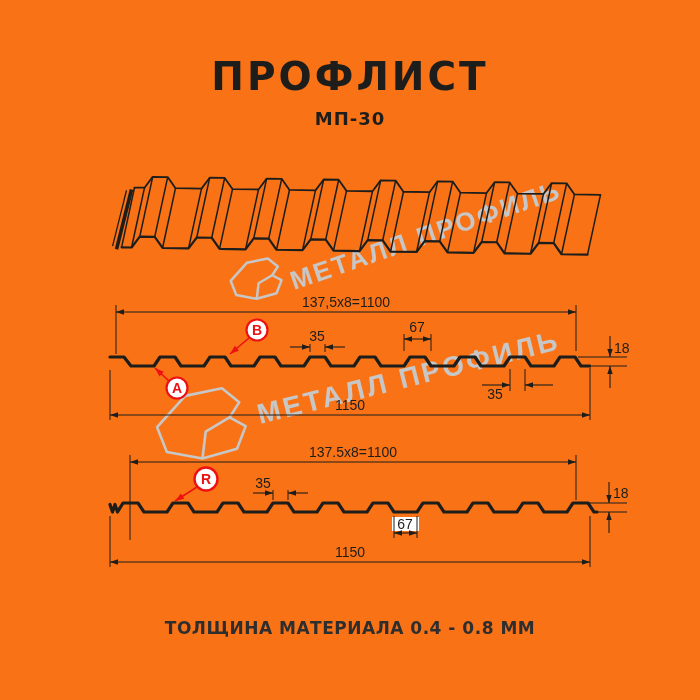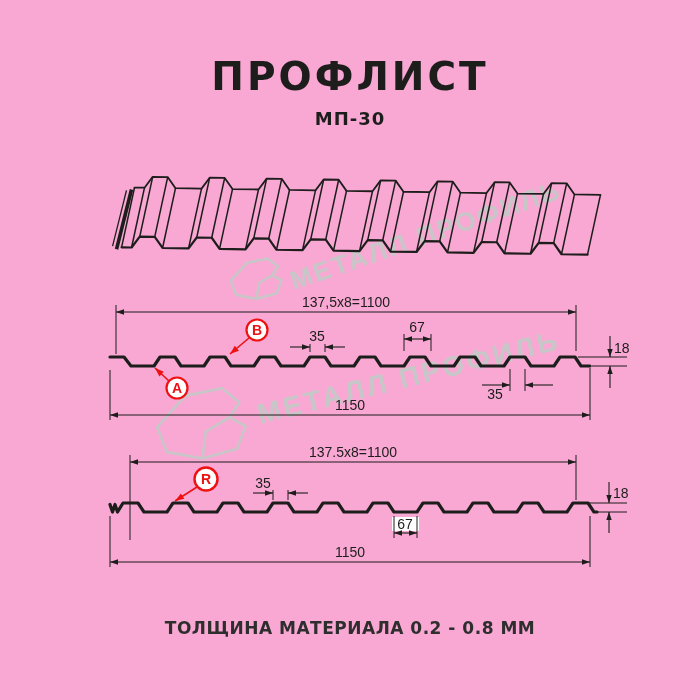--- a/index.html
+++ b/index.html
@@ -1,17 +1,17 @@
 <!DOCTYPE html>
 <html><head>
 <meta charset="utf-8">
 <style>
   html,body{margin:0;padding:0;background:#ffffff;}
   body{width:700px;height:700px;font-family:"Liberation Sans",sans-serif;}
-  .page{position:relative;width:700px;height:700px;overflow:hidden;background:#f9a8d4;}
+  .page{position:relative;width:700px;height:700px;overflow:hidden;background:#f97316;}
   .header{position:absolute;top:54px;left:0;width:100%;text-align:center;z-index:2;}
   .title{margin:0;font-size:39px;font-weight:bold;letter-spacing:3px;color:#1d1d1b;
          font-family:"DejaVu Sans","Liberation Sans",sans-serif;}
   .subtitle{margin-top:9px;font-size:18px;font-weight:bold;letter-spacing:1px;color:#1d1d1b;
             font-family:"DejaVu Sans","Liberation Sans",sans-serif;}
   .footer{position:absolute;top:618px;left:0;width:100%;text-align:center;font-size:17px;
           font-weight:bold;letter-spacing:.5px;color:#2e2e2e;
           font-family:"DejaVu Sans","Liberation Sans",sans-serif;}
   svg.dwg{position:absolute;left:0;top:0;width:700px;height:700px;z-index:1;}
   text.dim{font-size:14px;fill:#1d1d1b;}
@@ -170,14 +170,14 @@
         <line x1="609" y1="482" x2="609" y2="503" stroke="#1d1d1b" stroke-width="1.1"></line>
         <polygon points="609,503 606.3,495 611.7,495" fill="#1d1d1b"></polygon>
         <line x1="609" y1="533" x2="609" y2="512" stroke="#1d1d1b" stroke-width="1.1"></line>
         <polygon points="609,512 606.3,520 611.7,520" fill="#1d1d1b"></polygon>
         <line x1="197" y1="487" x2="175" y2="501" stroke="#ee1111" stroke-width="1.6"></line>
         <polygon points="175,501 184.31095496460708,498.8678373310043 180.87495181457084,493.46840380951886" fill="#ee1111"></polygon>
         <path d="M110,504.5 L112.5,512 L115,504.5 L117.5,512 L123,503 L138,503 L144,512 L167,512 L173,503 L188,503 L194,512 L217,512 L223,503 L238,503 L244,512 L267,512 L273,503 L288,503 L294,512 L317,512 L323,503 L338,503 L344,512 L367,512 L373,503 L388,503 L394,512 L417,512 L423,503 L438,503 L444,512 L467,512 L473,503 L488,503 L494,512 L517,512 L523,503 L538,503 L544,512 L567,512 L573,503 L588,503 L594,512 L597,512" fill="none" stroke="#1d1d1b" stroke-width="3.2" stroke-linejoin="round" stroke-linecap="round"></path>
       </g>
   </svg>
 
-  <div class="footer">ТОЛЩИНА МАТЕРИАЛА 0.2 - 0.8 ММ</div>
+  <div class="footer">ТОЛЩИНА МАТЕРИАЛА 0.4 - 0.8 ММ</div>
 </div>
 
 </body></html>

